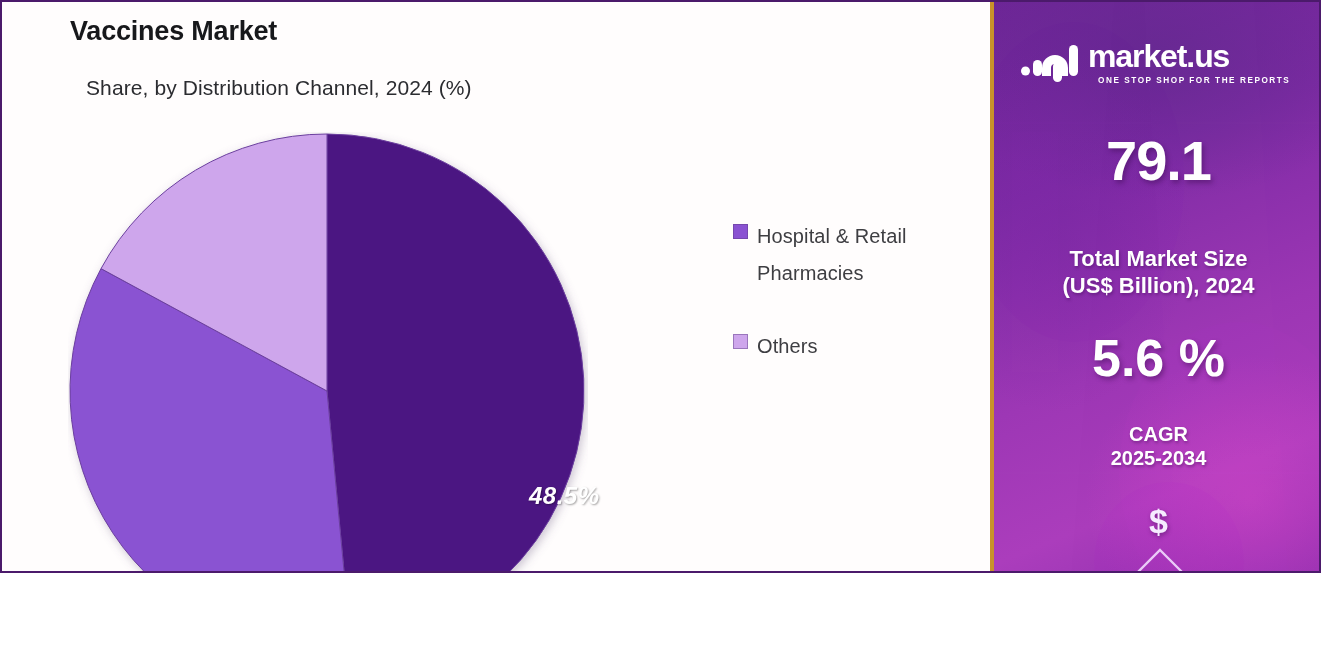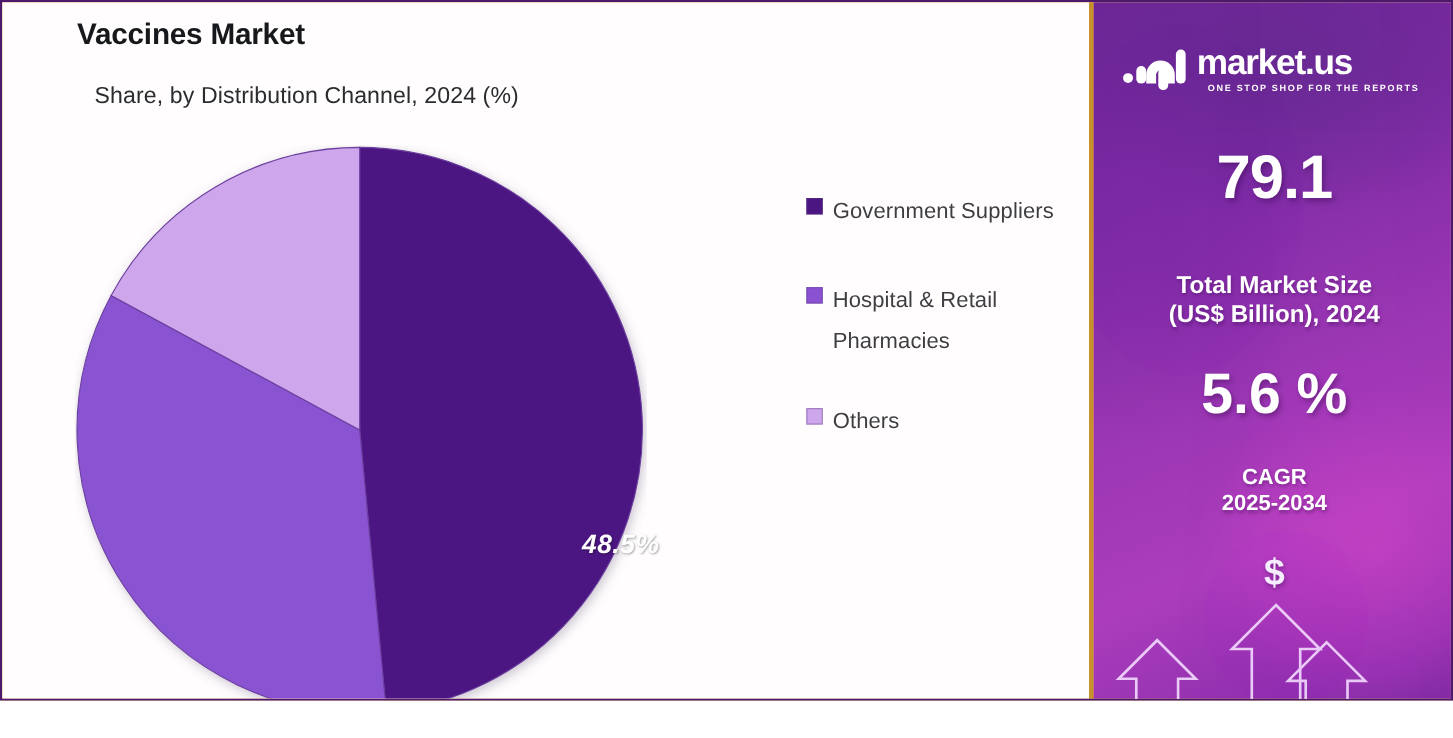--- a/index.html
+++ b/index.html
@@ -6,23 +6,23 @@
     margin: 0;
     padding: 0;
     background: #ffffff;
   }
   body {
     font-family: "Liberation Sans", sans-serif;
   }
   #page {
     position: relative;
     width: 1321px;
-    height: 637px;
+    height: 573px;
     box-sizing: border-box;
-    background: #fdba74;
+    background: #d946ef;
     border: 2px solid #4b1a6b;
     overflow: hidden;
   }
   
   #chart-area {
     position: absolute;
     left: 0; top: 0;
     width: 988px;
     height: 671px;
     background: #fffdfd;
@@ -203,24 +203,20 @@
           <path id="slice-1" d="M 259 259 L 283.19 514.86 A 257 257 0 0 1 33.02 136.61 Z" fill="#8a52d2" stroke="#6b3f9e" stroke-width="1"></path>
 
           <path id="slice-2" d="M 259 259 L 33.02 136.61 A 257 257 0 0 1 259.00 2.00 Z" fill="#cea6ec" stroke="#6b3f9e" stroke-width="1"></path>
         </g>
       </svg>
       <div id="pie-label">48.5%</div>
     </div>
 
     <div id="legend">
 
-      <div class="legend-item">
-        <span class="legend-swatch" style="background:#4b1582"></span>
-        <span class="legend-label">Government Suppliers</span>
-      </div>
 
       <div class="legend-item" style="margin-bottom:36px;margin-top:44px;">
         <span class="legend-swatch" style="background:#8a52d2"></span>
         <span class="legend-label">Hospital &amp; Retail Pharmacies</span>
       </div>
 
       <div class="legend-item" style="margin-bottom:0;margin-top:20px;">
         <span class="legend-swatch" style="background:#cea6ec"></span>
         <span class="legend-label">Others</span>
       </div>

